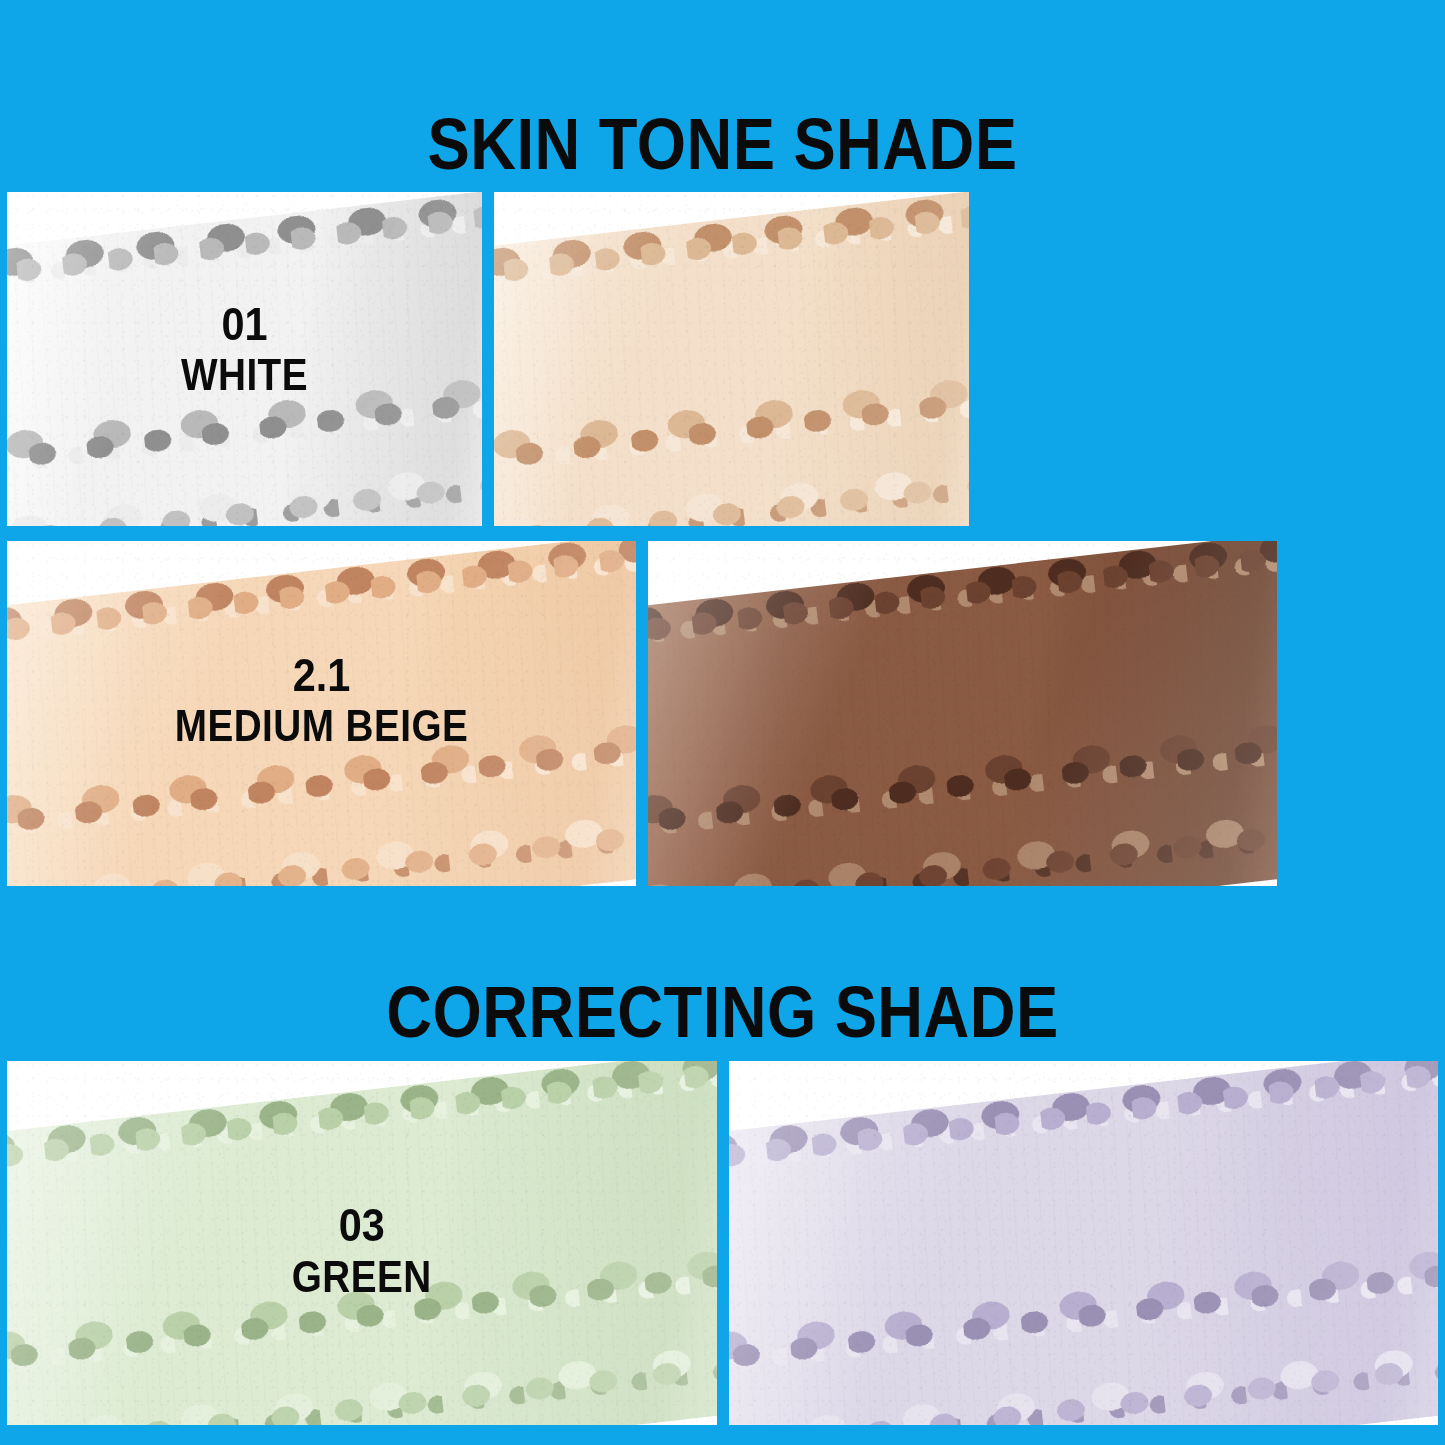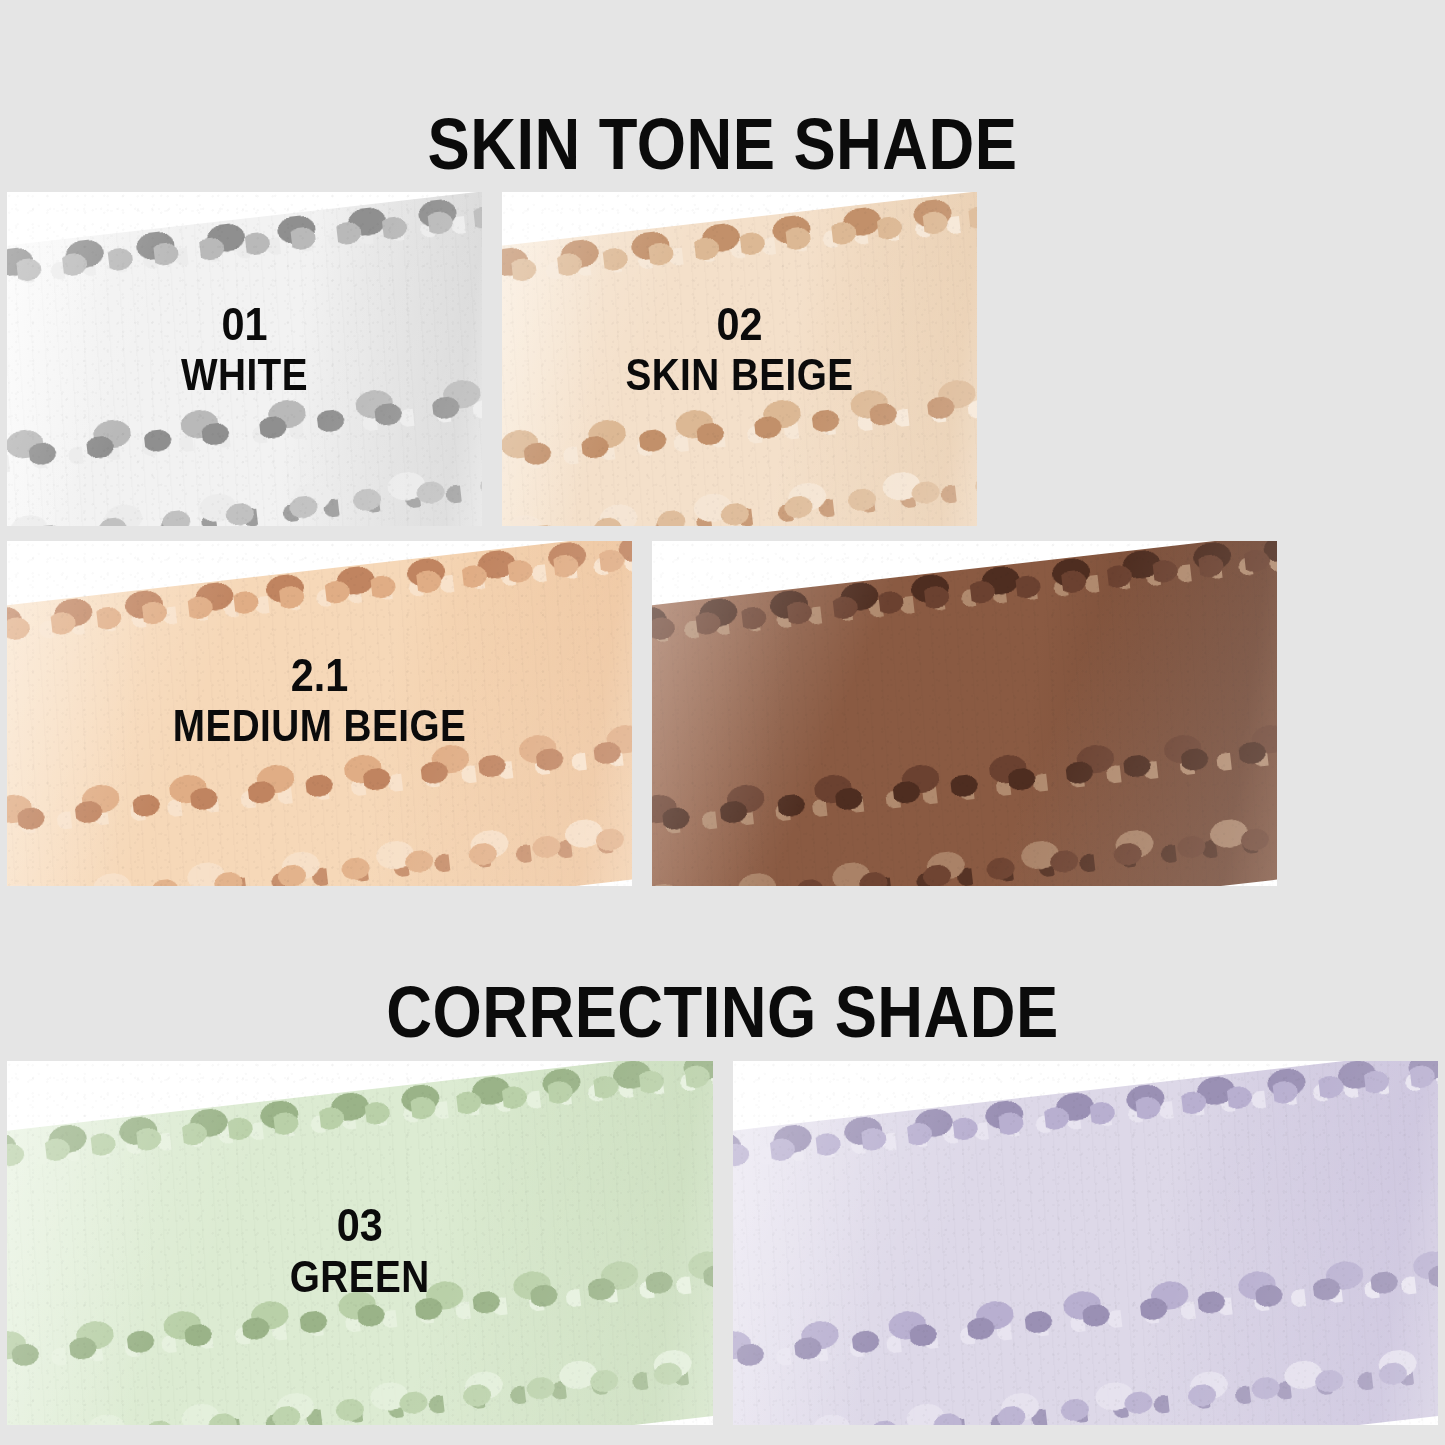--- a/index.html
+++ b/index.html
@@ -12,21 +12,21 @@
     background: #f7f7f7;
     font-family: "Liberation Sans", sans-serif;
     overflow: hidden;
     position: relative;
   }
 
   .page {
     position: relative;
     width: 1445px;
     height: 1445px;
-    background: #e5e5e5;
+    background: #0ea5e9;
   }
 
   
   .section-title {
     position: absolute;
     left: 0;
     width: 1445px;
     text-align: center;
     font-family: "Liberation Sans", sans-serif;
     font-weight: bold;
@@ -37,21 +37,21 @@
     line-height: 1;
     white-space: nowrap;
   }
   #title-skin { top: 60px; }
   #title-correcting { top: 928px; }
 
   
   .row {
     position: absolute;
     display: flex;
-    gap: 20px;
+    gap: 12px;
     left: 7px;
   }
   #row-1 { top: 192px; width: 1431px; height: 334px; }
   #row-2 { top: 541px; width: 1270px; height: 345px; }
   #row-3 { top: 1061px; width: 1431px; height: 364px; justify-content: space-between; }
 
   .tile {
     position: relative;
     overflow: hidden;
     background: #ffffff;
@@ -205,24 +205,20 @@
         <div class="pan">
           <div class="slab" style="background: linear-gradient(104deg, rgb(251, 241, 227) 0%, rgb(244, 224, 202) 26%, rgb(244, 224, 202) 58%, rgb(233, 205, 174) 86%, rgb(244, 224, 202) 100%);"></div>
           <div class="streaks"></div>
           <div class="crumbs middle" style="background-image: radial-gradient(14px 11px at 22% 62%, rgb(194, 144, 106) 0px, rgb(194, 144, 106) 98%, transparent 100%), radial-gradient(19px 14px at 62% 46%, rgb(220, 184, 148) 0px, rgb(220, 184, 148) 98%, transparent 100%), radial-gradient(10px 9px at 88% 70%, rgb(246, 231, 214) 0px, rgb(246, 231, 214) 98%, transparent 100%);"></div>
           <div class="crumbs low" style="background-image: radial-gradient(14px 11px at 22% 62%, rgb(220, 184, 148) 0px, rgb(220, 184, 148) 98%, transparent 100%), radial-gradient(19px 14px at 62% 46%, rgb(246, 231, 214) 0px, rgb(246, 231, 214) 98%, transparent 100%), radial-gradient(10px 9px at 88% 70%, rgb(194, 144, 106) 0px, rgb(194, 144, 106) 98%, transparent 100%);"></div>
           <div class="crumbs top" style="background-image: radial-gradient(14px 11px at 22% 62%, rgb(220, 184, 148) 0px, rgb(220, 184, 148) 98%, transparent 100%), radial-gradient(19px 14px at 62% 46%, rgb(194, 144, 106) 0px, rgb(194, 144, 106) 98%, transparent 100%), radial-gradient(10px 9px at 88% 70%, rgb(246, 231, 214) 0px, rgb(246, 231, 214) 98%, transparent 100%);"></div>
           <div class="cutaway"></div>
           <div class="grain"></div>
           <div class="sheen"></div>
         </div>
-        <div class="label">
-          <span class="code">02</span>
-          <span class="name">SKIN BEIGE</span>
-        </div>
       </div>
     </div>
   <div class="row" id="row-2">
       <div class="tile">
         <div class="pan">
           <div class="slab" style="background: linear-gradient(104deg, rgb(251, 233, 212) 0%, rgb(246, 216, 184) 26%, rgb(246, 216, 184) 58%, rgb(238, 196, 156) 86%, rgb(246, 216, 184) 100%);"></div>
           <div class="streaks"></div>
           <div class="crumbs middle" style="background-image: radial-gradient(14px 11px at 22% 62%, rgb(192, 132, 96) 0px, rgb(192, 132, 96) 98%, transparent 100%), radial-gradient(19px 14px at 62% 46%, rgb(224, 173, 133) 0px, rgb(224, 173, 133) 98%, transparent 100%), radial-gradient(10px 9px at 88% 70%, rgb(248, 226, 203) 0px, rgb(248, 226, 203) 98%, transparent 100%);"></div>
           <div class="crumbs low" style="background-image: radial-gradient(14px 11px at 22% 62%, rgb(224, 173, 133) 0px, rgb(224, 173, 133) 98%, transparent 100%), radial-gradient(19px 14px at 62% 46%, rgb(248, 226, 203) 0px, rgb(248, 226, 203) 98%, transparent 100%), radial-gradient(10px 9px at 88% 70%, rgb(192, 132, 96) 0px, rgb(192, 132, 96) 98%, transparent 100%);"></div>
           <div class="crumbs top" style="background-image: radial-gradient(14px 11px at 22% 62%, rgb(224, 173, 133) 0px, rgb(224, 173, 133) 98%, transparent 100%), radial-gradient(19px 14px at 62% 46%, rgb(192, 132, 96) 0px, rgb(192, 132, 96) 98%, transparent 100%), radial-gradient(10px 9px at 88% 70%, rgb(248, 226, 203) 0px, rgb(248, 226, 203) 98%, transparent 100%);"></div>

